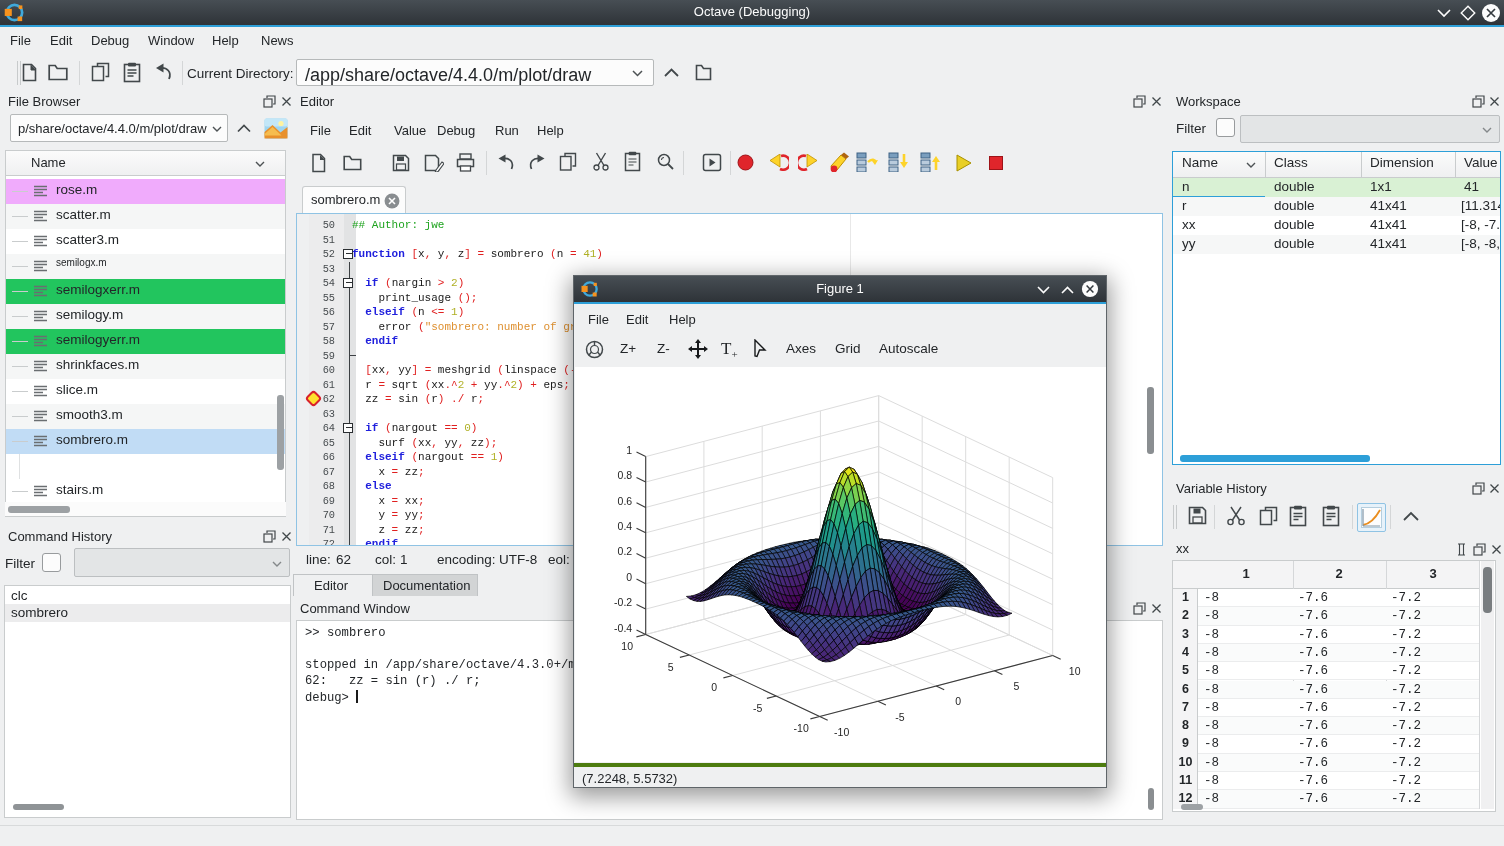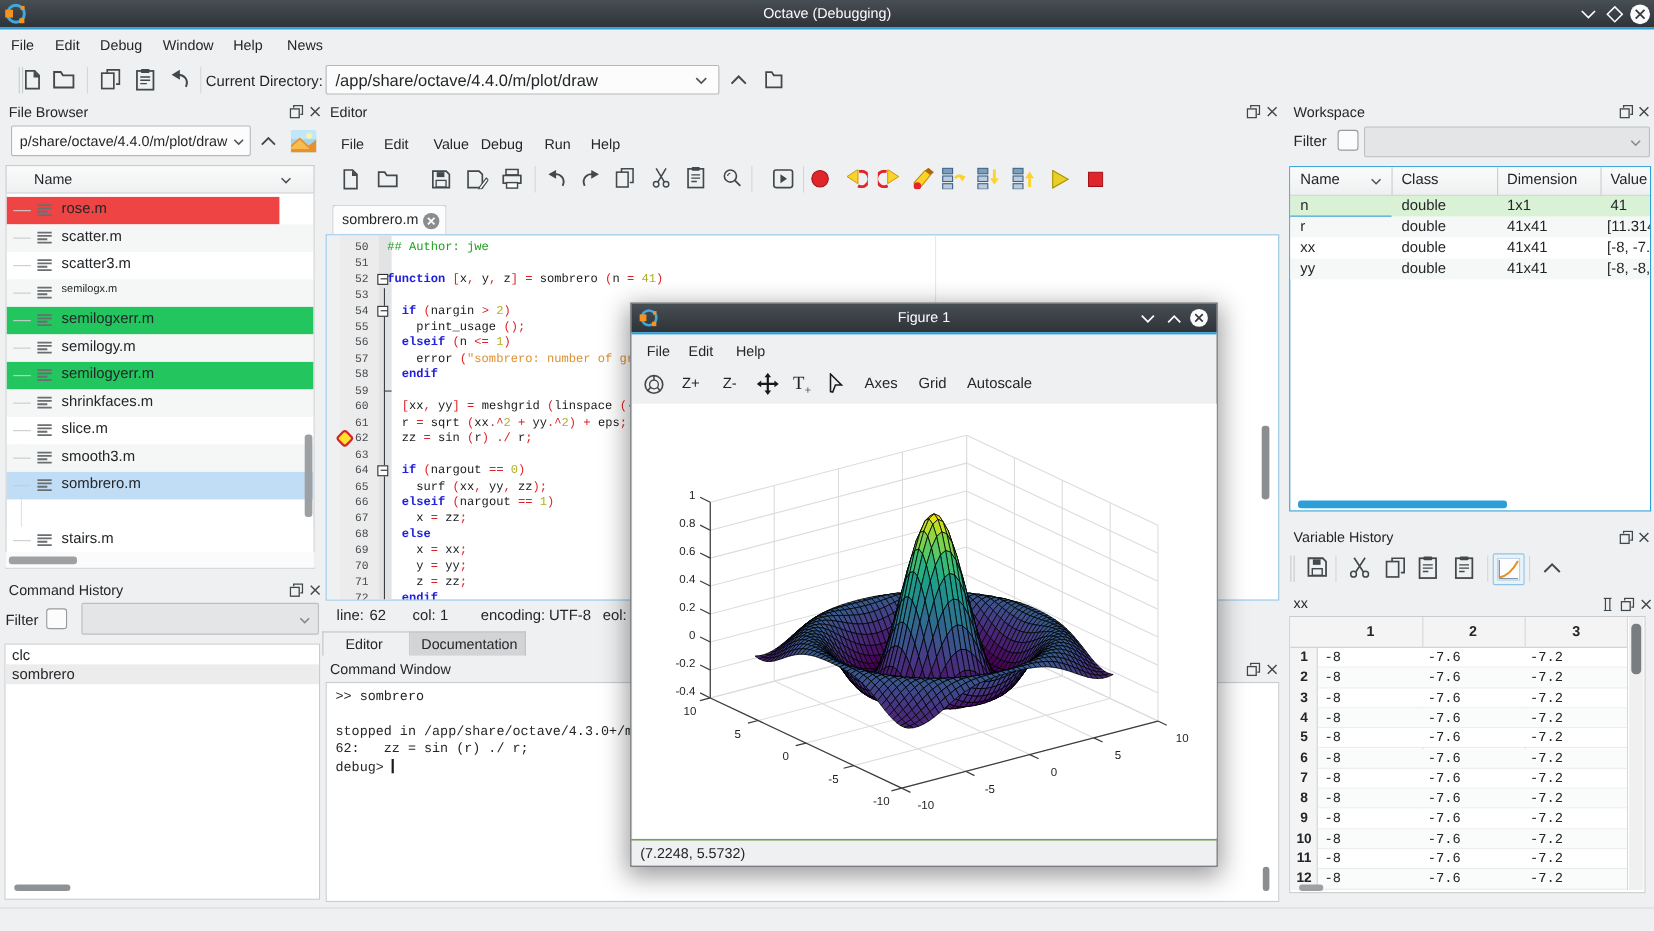--- a/index.html
+++ b/index.html
@@ -71,21 +71,21 @@
       <rect x="5" y="0.8" width="8" height="3.6" rx="1" fill="#42484b"></rect>
       <path d="M4.5 8h9M4.5 11h9M4.5 14h6" stroke="#42484b" stroke-width="1.3"></path>
     </svg>
  <svg class="abs" style="left:153px;top:7px" width="20" height="18" viewBox="0 0 20 18">
       <path d="M16 16c3-7-2-12-9-11" fill="none" stroke="#42484b" stroke-width="1.8"></path>
       <path d="M10.5 0.5L3 5l7.5 4.5z" fill="#42484b"></path>
     </svg>
  <div class="abs" style="left:182px;top:5px;width:1px;height:24px;background:#d4d6d7"></div>
  <div class="abs" style="left:187px;top:10px;font-size:13.5px">Current Directory:</div>
  <div class="combo abs" style="left:296px;top:3px;width:358px;height:27px">
-   <div class="abs" style="left:8px;top:5px;font-size:15px">/app/share/octave/4.4.0/m/plot/draw</div>
+   <div class="abs" style="left:8px;top:5px;font-size:18px">/app/share/octave/4.4.0/m/plot/draw</div>
    <svg class="abs" style="left:334px;top:9px" width="13" height="9" viewBox="0 0 13 9">
         <path d="M2 2l4.5 4.5L11 2" stroke="#4d5254" stroke-width="1.5" fill="none"></path>
       </svg>
  </div>
  <svg class="abs" style="left:663px;top:11px" width="17" height="11" viewBox="0 0 17 11">
       <path d="M2 9L8.5 2.5 15 9" stroke="#42484b" stroke-width="1.8" fill="none"></path>
     </svg>
  <svg class="abs" style="left:695px;top:7px" width="17" height="18" viewBox="0 0 17 18">
       <path d="M1.5 16.5v-14h5l2 3h7v11z" fill="none" stroke="#42484b" stroke-width="1.6"></path>
     </svg>
@@ -117,21 +117,21 @@
       <circle cx="17" cy="5.5" r="2.6" fill="#fff3a0"></circle>
     </svg>
  <div class="abs" style="left:5px;top:60px;width:281px;height:26px;background:linear-gradient(#fbfbfb,#eff0f1);border:1px solid #c9cccd">
   <div class="abs" style="left:25px;top:4px">Name</div>
   <svg class="abs" style="left:248px;top:9px" width="12" height="9" viewBox="0 0 12 9">
         <path d="M2 2l4 4 4-4" stroke="#4d5254" stroke-width="1.4" fill="none"></path>
       </svg>
  </div>
  <div class="abs" style="left:5px;top:86px;width:281px;height:341px;background:#fff;border:1px solid #c9cccd;border-top:none;overflow:hidden" id="flist">
       <div class="abs" style="left:13px;top:3px;width:1px;height:322px;background:#dfe1e2"></div>
-      <div class="abs" style="left:0;top:3px;width:248px;height:25px;background:#ef4444">
+      <div class="abs" style="left:0;top:3px;width:279px;height:25px;background:#f0abfc">
         <div class="abs" style="left:6px;top:12px;width:16px;height:1px;background:#c9cccd"></div>
         <svg class="abs" style="left:27px;top:5px" width="15" height="15" viewBox="0 0 15 15">
           <path d="M1 2.5h13M1 5.5h13M1 8.5h9M1 11.5h13" stroke="#6a6e71" stroke-width="1.6" fill="none"></path>
         </svg>
         <span class="abs" style="left:50px;top:3px;font-size:13.5px">rose.m</span>
       </div>
       <div class="abs" style="left:0;top:28px;width:279px;height:25px;background:#f5f6f6">
         <div class="abs" style="left:6px;top:12px;width:16px;height:1px;background:#c9cccd"></div>
         <svg class="abs" style="left:27px;top:5px" width="15" height="15" viewBox="0 0 15 15">
           <path d="M1 2.5h13M1 5.5h13M1 8.5h9M1 11.5h13" stroke="#6a6e71" stroke-width="1.6" fill="none"></path>
@@ -2383,17 +2383,17 @@
           <text x="139.2" y="324.0" text-anchor="middle">0</text>
           <text x="95.7" y="303.5" text-anchor="middle">5</text>
           <text x="52.2" y="283.0" text-anchor="middle">10</text>
           <text x="266.7" y="368.8" text-anchor="middle">-10</text>
           <text x="324.9" y="353.6" text-anchor="middle">-5</text>
           <text x="383.2" y="338.3" text-anchor="middle">0</text>
           <text x="441.4" y="323.1" text-anchor="middle">5</text>
           <text x="499.7" y="307.8" text-anchor="middle">10</text>
         </g>
       </svg></div>
- <div class="abs" style="left:0;top:487px;width:532px;height:25px;border-top:1px solid #4d7c0f">
+ <div class="abs" style="left:0;top:487px;width:532px;height:25px;border-top:4px solid #4d7c0f">
       <span class="abs" style="left:8px;top:4px">(7.2248, 5.5732)</span>
     </div>
 </div>
 <div class="abs" style="left:0;top:825px;width:1504px;height:21px;background:#eff0f1;border-top:1px solid #d8dadb"></div>
 
 </body></html>

